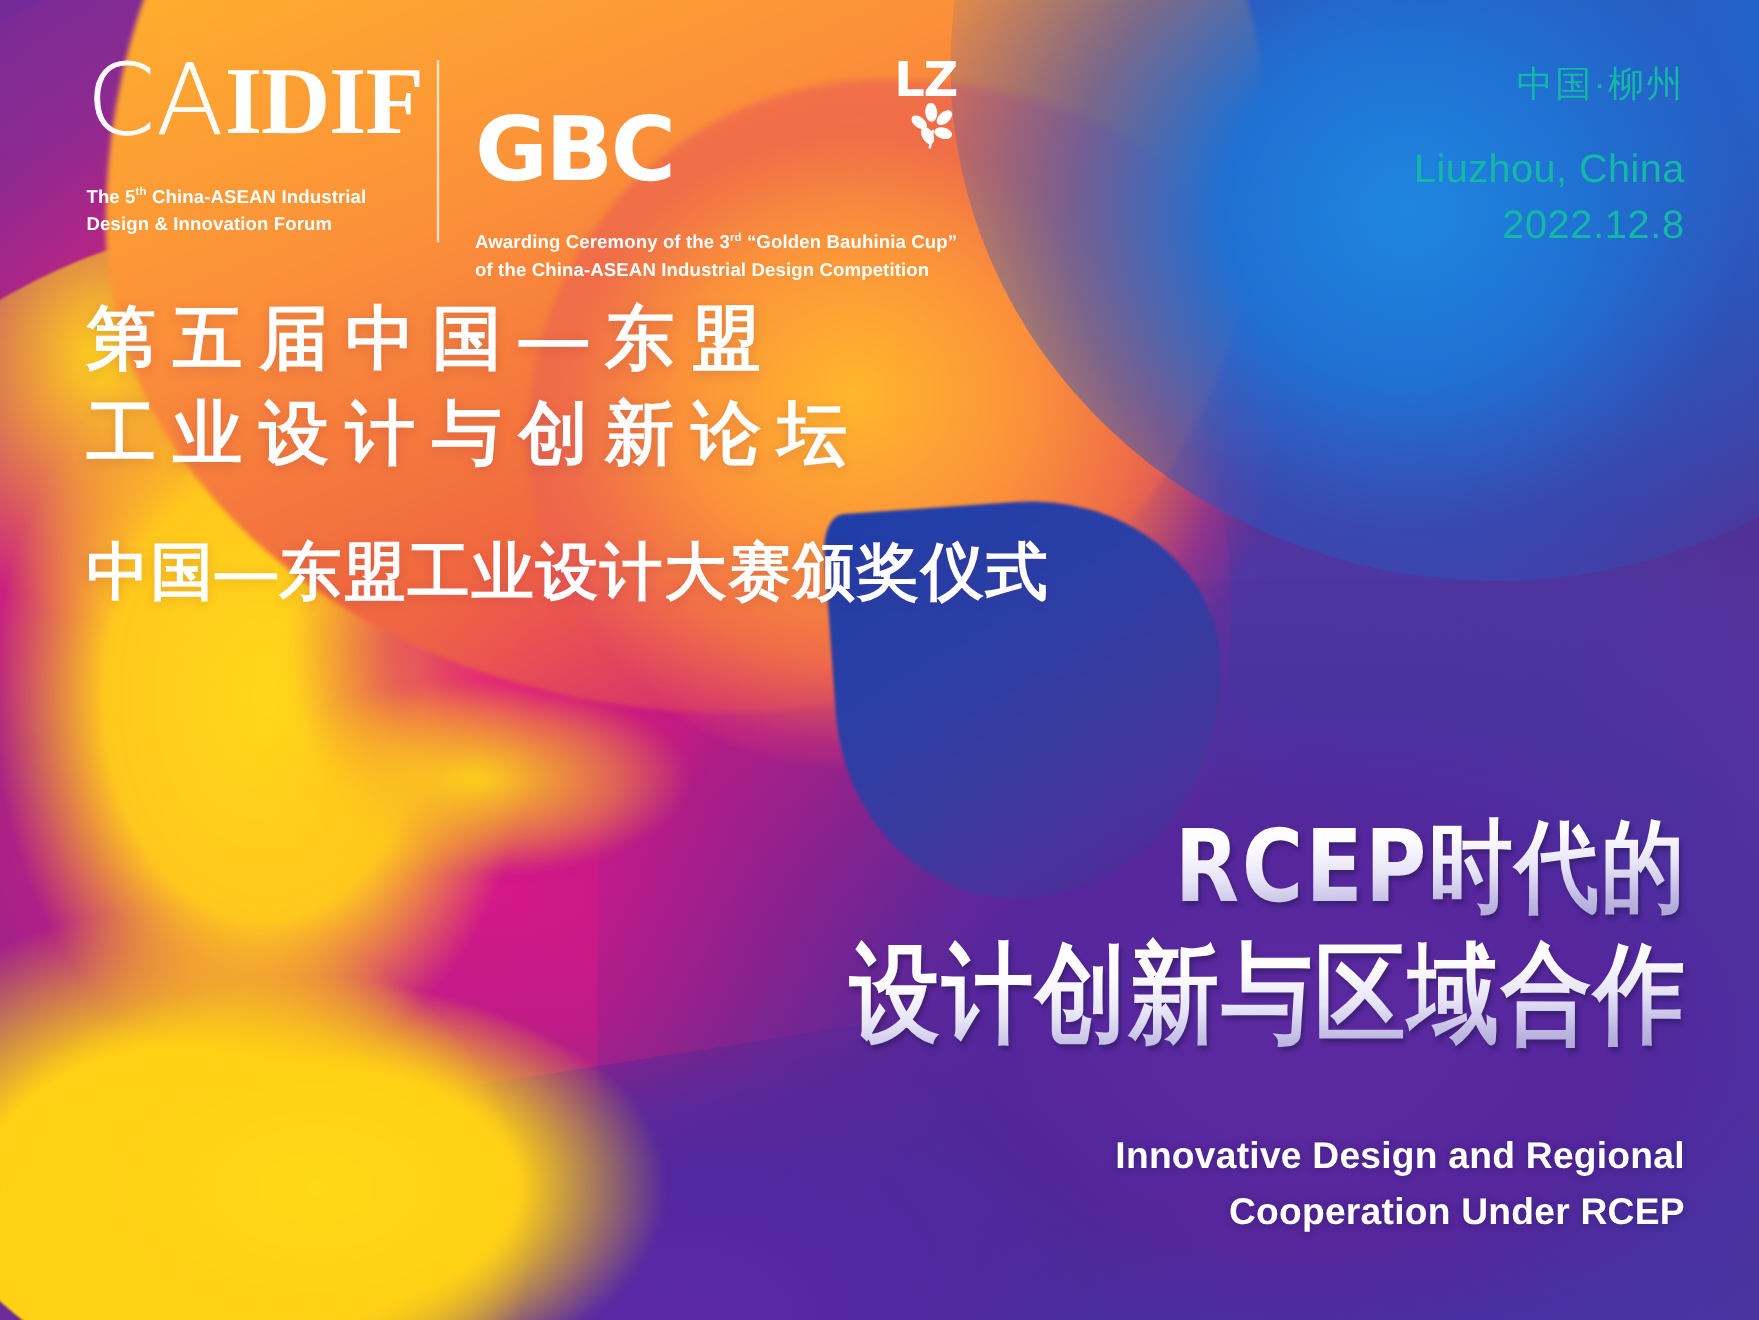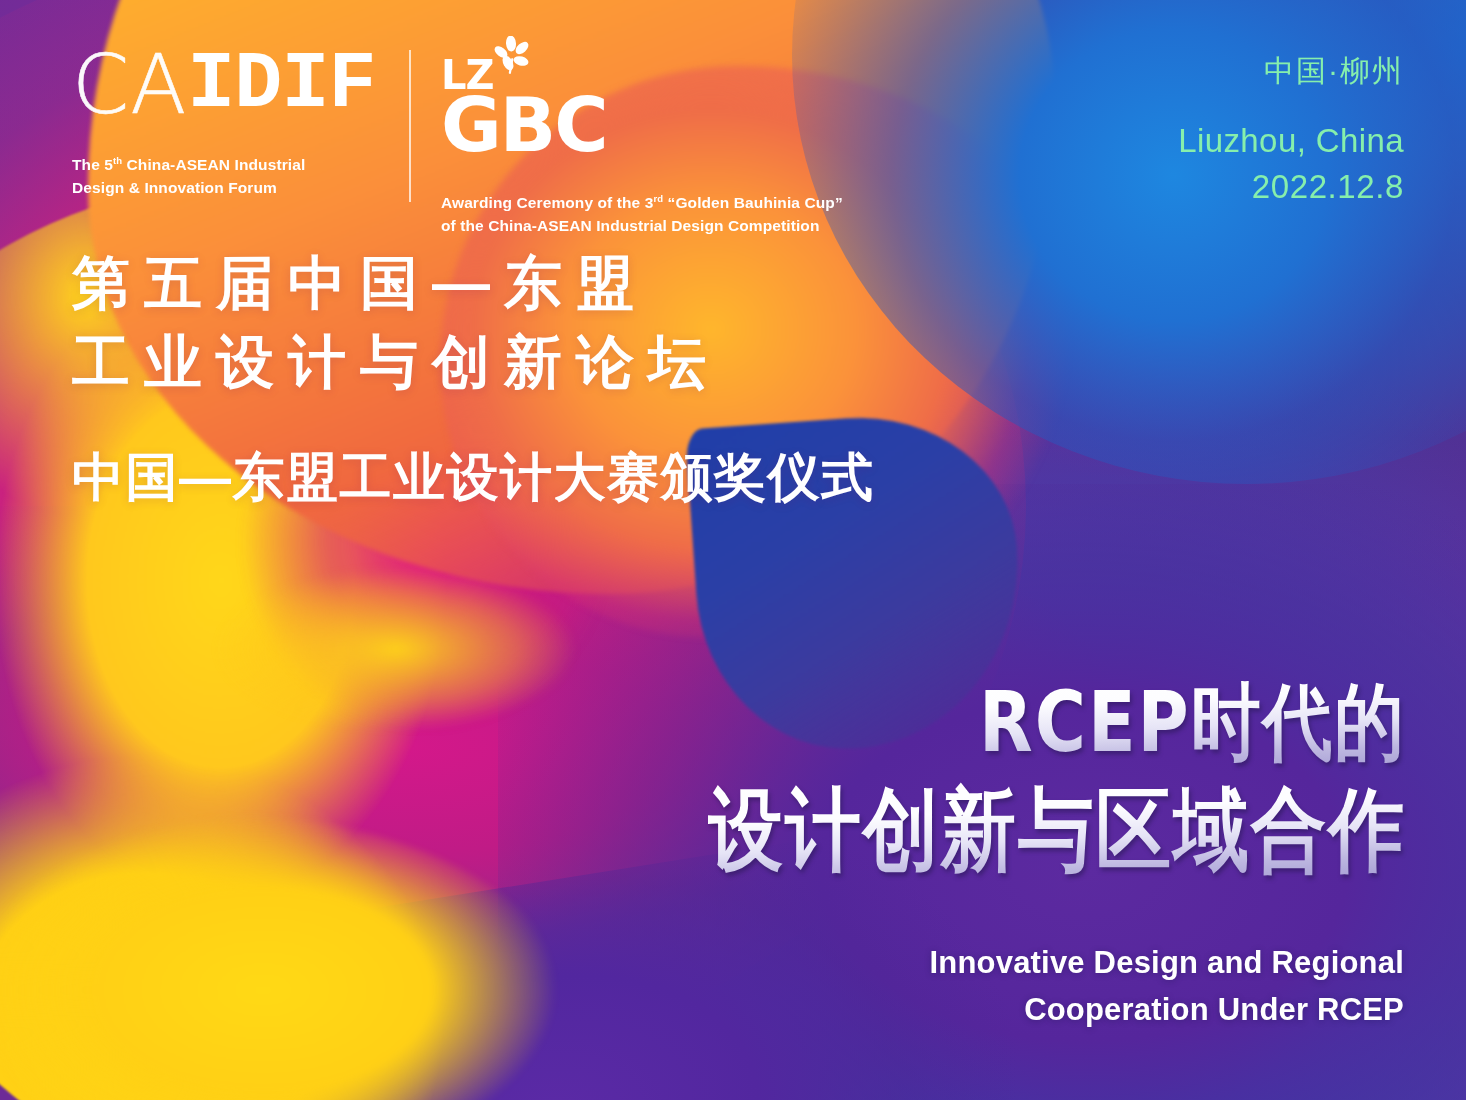--- a/index.html
+++ b/index.html
@@ -146,21 +146,21 @@
   #content { position: absolute; inset: 0; }
 
   
   #header {
     position: absolute;
     left: 72px; top: 46px;
     display: flex;
     align-items: flex-start;
   }
   .logo-block { display: flex; flex-direction: column; }
-  #caidif-block { padding-right: 34px; }
+  #caidif-block { padding-right: 12px; }
 
   .caidif-word {
     display: flex;
     align-items: center;
     height: 78px;
     line-height: 1;
   }
   .ca-thin {
     font-size: 82px;
     font-weight: 300;
@@ -168,21 +168,21 @@
     color: #fff;
     -webkit-text-stroke: 0.6px #fff;
     font-family: "DejaVu Sans", sans-serif;
     opacity: .97;
   }
   .idif-bold {
     font-size: 80px;
     font-weight: 800;
     letter-spacing: -1px;
     color: #fff;
-    font-family: Liberation Mono, monospace;
+    font-family: Liberation Serif, serif;
   }
   .logo-sub {
     margin-top: 30px;
     font-size: 15.5px;
     font-weight: 700;
     line-height: 1.45;
     color: #fff;
     letter-spacing: .1px;
   }
   .logo-sub sup { font-size: 9.5px; font-weight: 700; }
@@ -193,20 +193,21 @@
     margin: 4px 30px 0 0;
     background: rgba(255,255,255,.72);
   }
 
   #gbc-block { padding-top: 2px; }
   .lz-row {
     position: relative;
     height: 46px;
     display: flex;
     align-items: flex-end;
+    flex-direction: column;
   }
   .lz-text {
     font-size: 40px;
     font-weight: 800;
     color: #fff;
     letter-spacing: -1px;
     font-family: "DejaVu Sans", sans-serif;
     line-height: .95;
   }
   .bauhinia { margin-left: -4px; margin-bottom: 12px; }
@@ -218,21 +219,21 @@
     letter-spacing: -2px;
     font-family: "DejaVu Sans", sans-serif;
     line-height: 1;
   }
 
   
   #locdate {
     position: absolute;
     right: 62px; top: 52px;
     text-align: right;
-    color: #86efac;
+    color: #14b8a6;
   }
   #loc-cn {
     font-size: 30px;
     font-weight: 500;
     letter-spacing: 2px;
     line-height: 1.25;
   }
   #loc-en {
     font-size: 33px;
     font-weight: 400;

